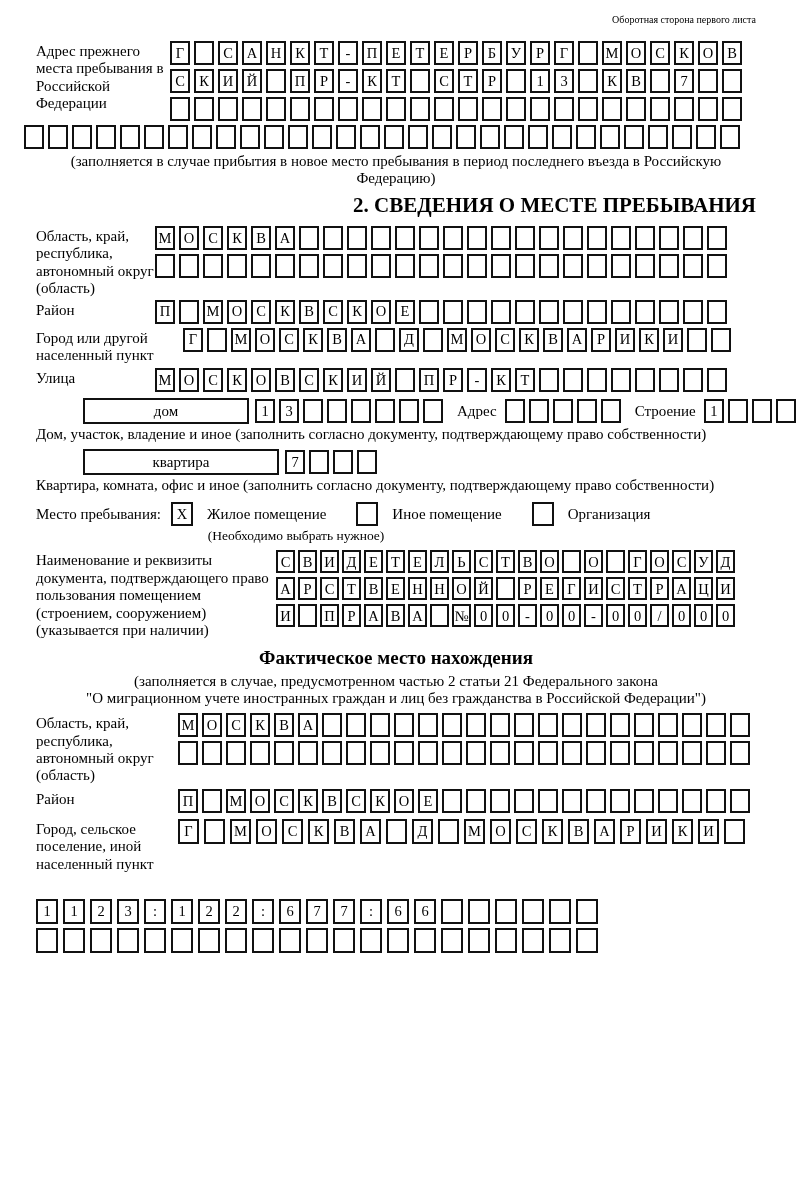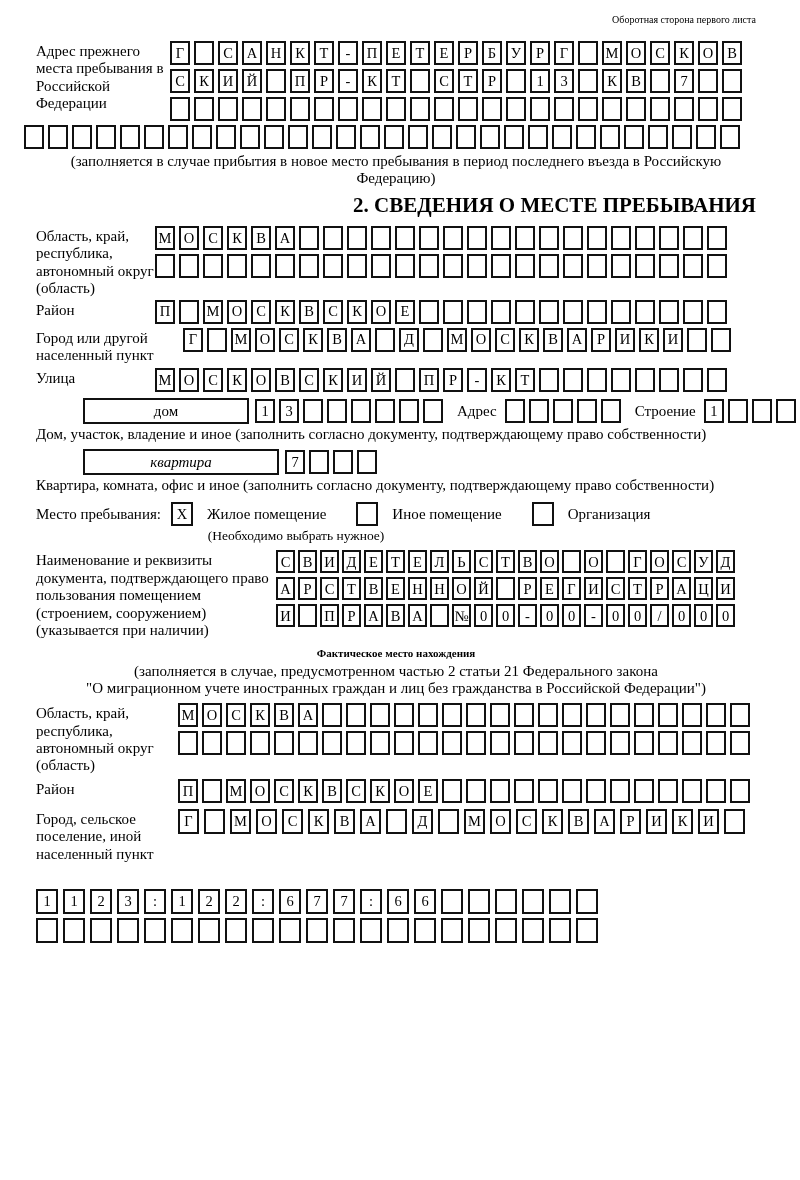--- a/index.html
+++ b/index.html
@@ -45,34 +45,34 @@
 
   .fullrow { margin-left:-12px; margin-top:4px; }
 
   .houseline { display:flex; align-items:center; margin-top:6px;padding-left:47px; }
   .typebox {
     border:2px solid #111; height:26px;
     display:flex; align-items:center; justify-content:center;
     flex:0 0 auto;
   }
   .typebox.dom { width:166px; }
-  .typebox.kv  { width:196px;font-style:italic; }
+  .typebox.kv  { width:196px; }
   .inline-label { padding:0 8px 0 14px; }
 
   .stayline { display:flex; align-items:center; margin-top:8px; }
   .checkbox {
     width:22px; height:24px; border:2px solid #111; flex:0 0 auto;
     display:flex; align-items:center; justify-content:center;
     font-size:14.5px;
   }
   .stay-gap { margin-left:10px; }
   .opt-label { margin-left:14px; margin-right:30px; }
   .necessity { font-size:13.5px; width:280px; margin-left:120px; text-align:center; margin-top:2px; }
 
-  .big-header { font-weight:bold; font-size:11px; text-align:center; }
+  .big-header { font-weight:bold; font-size:19px; text-align:center; }
 
   .stamp-wrap { width:420px; margin-left:auto; margin-right:-10px; }
   .stamp-box { width:365px; height:175px; border:2px solid #111; margin-left:auto; margin-right:10px; }
   .stamp-note { font-size:13.5px; text-align:center; margin-top:4px; line-height:1.3; }
 
   .mb2{margin-bottom:2px;} .mb4{margin-bottom:4px;} .mb6{margin-bottom:6px;}
   .mb8{margin-bottom:8px;} .mb10{margin-bottom:8px;}
 </style>
 </head>
 <body>

